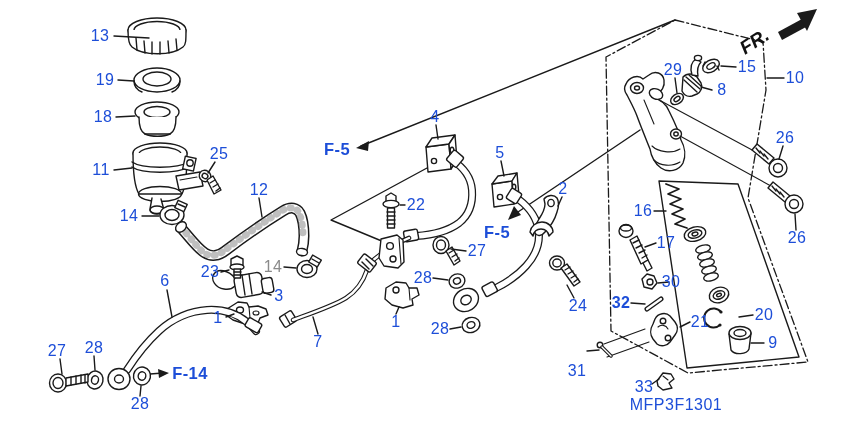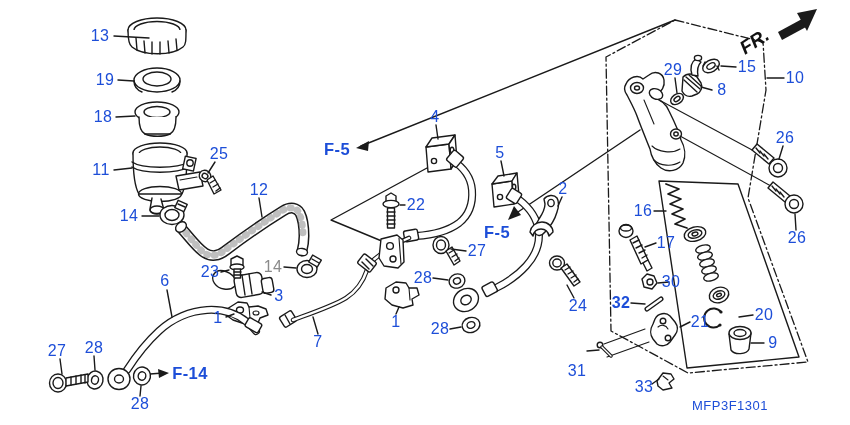--- a/index.html
+++ b/index.html
@@ -18,21 +18,21 @@
   #art .pipeo{stroke-width:4.6;}
   #art .pipei{stroke:#fff;stroke-width:2.4;}
   #art .dots{stroke:#8a8a8a;stroke-width:7;stroke-dasharray:1 6.5;opacity:.55;}
   #art .thin{stroke-width:1.1;}
   #art text{stroke:none;fill:#111;}
   #leader-layer line{stroke:#1a1a1a;stroke-width:1.4;}
   .plbl{position:absolute;transform:translate(-50%,-50%);font-size:16px;color:#1d4ed8;
         white-space:nowrap;letter-spacing:.4px;}
   .plbl.bold{font-weight:bold;font-size:16.5px;}
   .plbl.gray{color:#8a8a8a;}
-  .code{left:730px;top:405px;font-size:13px;letter-spacing:.5px;}
+  .code{left:676px;top:405px;font-size:16px;letter-spacing:.5px;}
 </style>
 </head>
 <body>
 
 <div id="stage">
 <svg id="art" width="850" height="425" viewBox="0 0 850 425">
 
   <g>
     <path class="chain" d="M675,20 L763,42 L766,90 L748,198 L808,362 L688,373 L611,331 L606,57 Z"></path>
     <path d="M659,181 L738,184 L799,357 L687,368 Z"></path>

